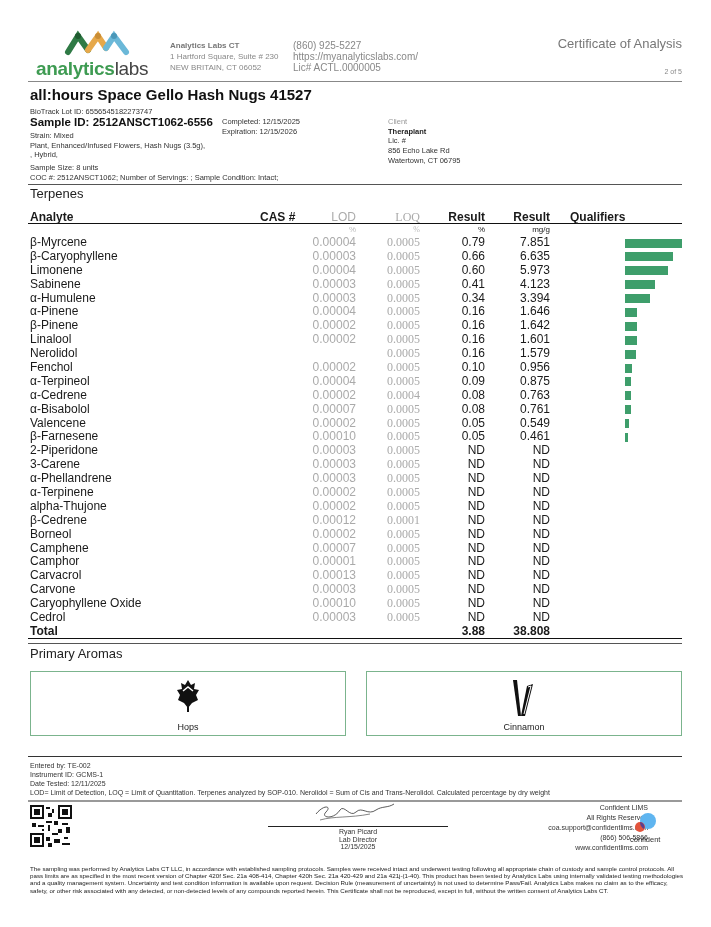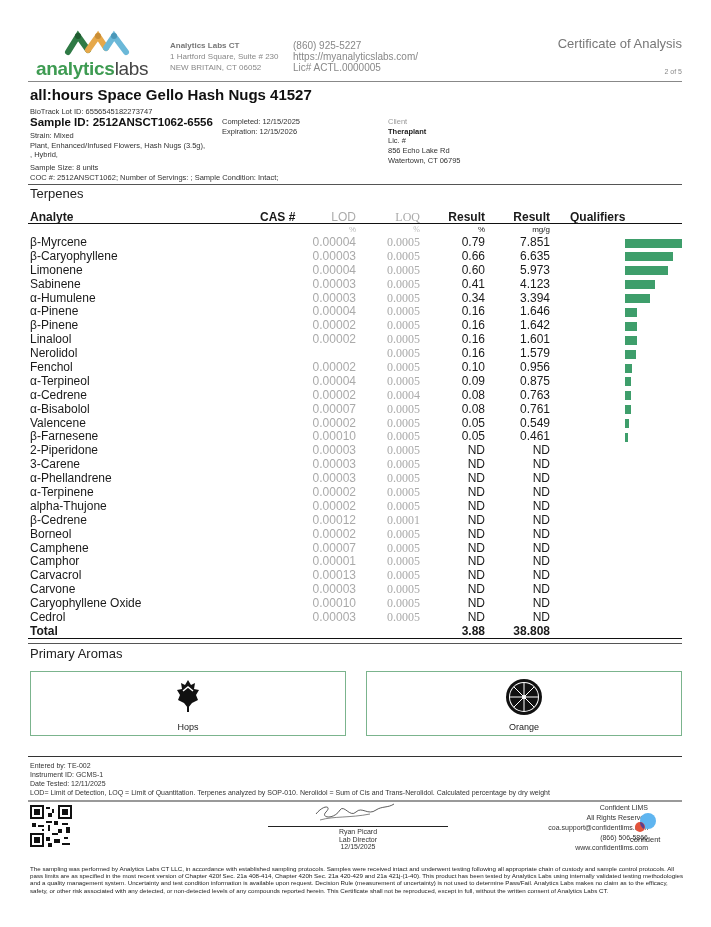--- a/index.html
+++ b/index.html
@@ -366,33 +366,26 @@
 <div class="aromas">
   <div class="aroma">
     <svg width="24" height="36" viewBox="0 0 24 36">
         <path d="M12 2 L15 7 L19 5 L18 11 L23 12 L20 17 L22 22 L16 25 L12 30 L8 25 L2 22 L4 17 L1 12 L6 11 L5 5 L9 7 Z" fill="#111"></path>
         <rect x="11" y="28" width="2" height="6" fill="#111"></rect>
         <path d="M7 13 L12 9 L17 13" stroke="#fff" stroke-width="1.5" fill="none"></path>
       </svg>
     <div class="lbl">Hops</div>
   </div>
   <div class="aroma">
-    <svg width="38" height="38" viewBox="0 0 38 38">
-        <circle cx="19" cy="19" r="18" fill="#111"></circle>
-        <circle cx="19" cy="19" r="15" fill="#fff"></circle>
-        <circle cx="19" cy="19" r="14" fill="#111"></circle>
-        <g stroke="#fff" stroke-width="1">
-          <line x1="19" y1="5" x2="19" y2="33"></line>
-          <line x1="5" y1="19" x2="33" y2="19"></line>
-          <line x1="9" y1="9" x2="29" y2="29"></line>
-          <line x1="29" y1="9" x2="9" y2="29"></line>
-        </g>
-        <circle cx="19" cy="19" r="2" fill="#fff"></circle>
+    <svg width="30" height="40" viewBox="0 0 30 40">
+        <path d="M4 2 L8 2 L12 38 L9 38 Z" fill="#111"></path>
+        <path d="M18 8 L24 6 L16 38 L12 38 Z" fill="#111"></path>
+        <path d="M19 9 L22 8 L15 36" stroke="#fff" stroke-width="1" fill="none"></path>
       </svg>
-    <div class="lbl">Orange</div>
+    <div class="lbl">Cinnamon</div>
   </div>
 </div>
 
 <div class="rule-foot"></div>
 <div class="notes">
   <div>Entered by: TE-002</div>
   <div>Instrument ID: GCMS-1</div>
   <div>Date Tested: 12/11/2025</div>
   <div>LOD= Limit of Detection, LOQ = Limit of Quantitation. Terpenes analyzed by SOP-010. Nerolidol = Sum of Cis and Trans-Nerolidol. Calculated percentage by dry weight</div>
 </div>

